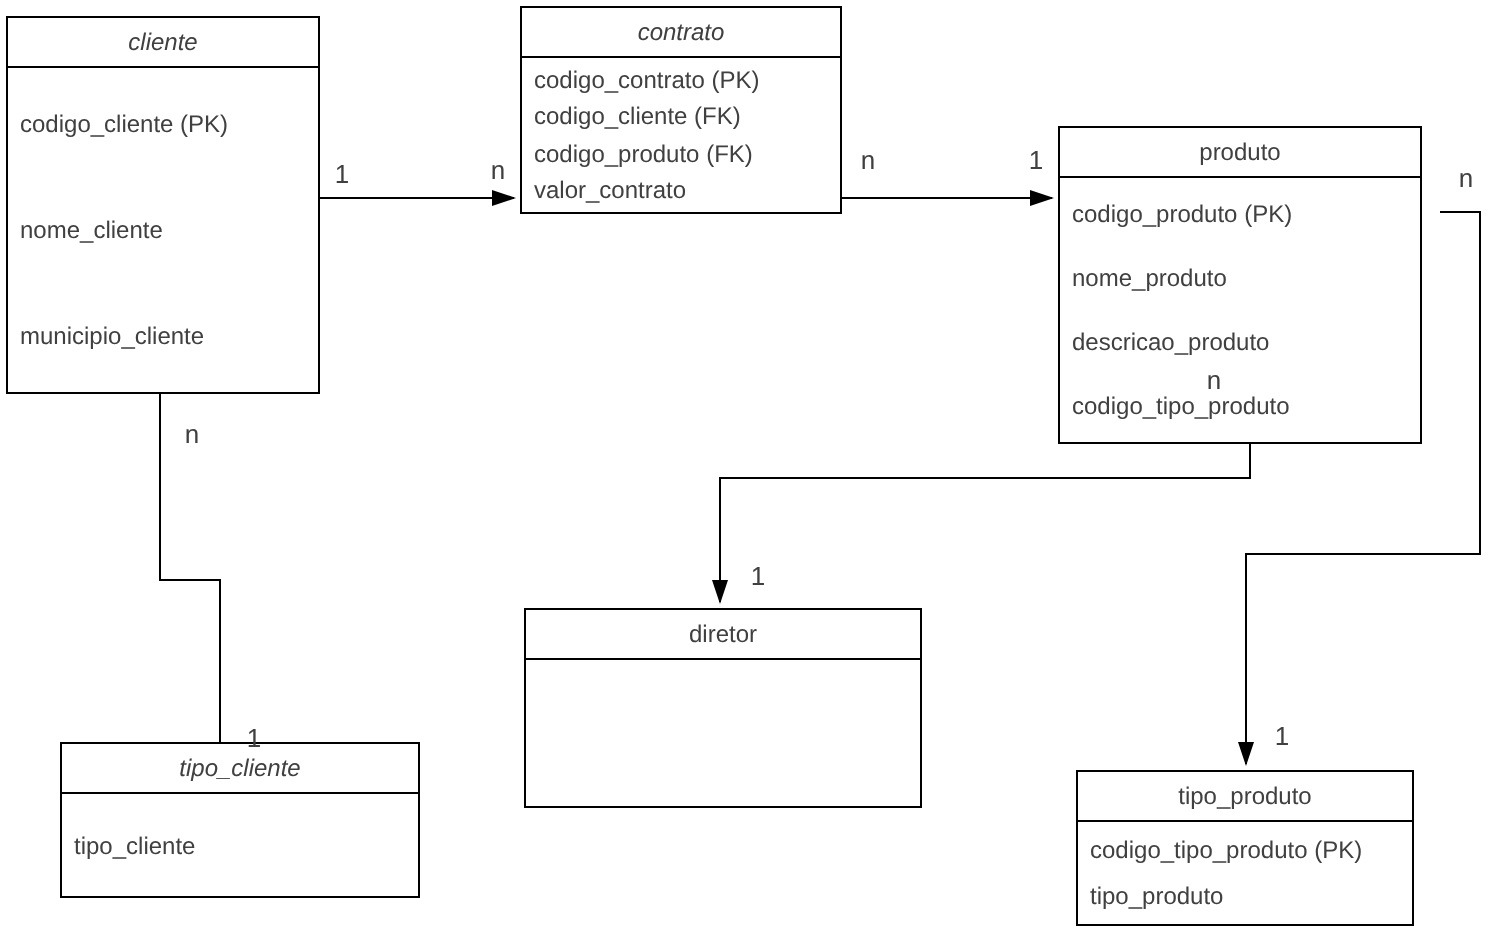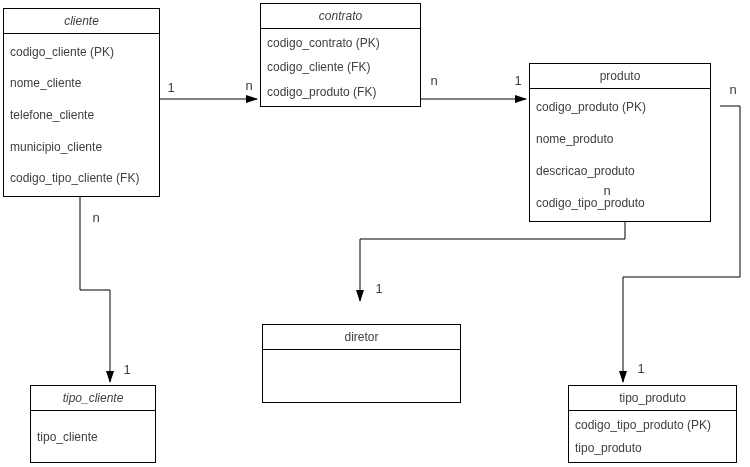--- a/index.html
+++ b/index.html
@@ -20,23 +20,23 @@
   }
   .entity-title.italic{font-style:italic;}
   .entity-body{flex:1 1 auto;display:flex;flex-direction:column;justify-content:space-around;padding:2px 0;}
   .field{
     font-size:12px;line-height:14px;padding-left:6px;white-space:nowrap;
   }
 
   #e-cliente      {left:3px;  top:8px;   width:157px;height:189px;}
   #e-contrato     {left:260px;top:3px;   width:161px;height:104px;}
   #e-produto      {left:529px;top:15px;  width:182px;height:159px;margin-top:48px;}
-  #e-diretor      {left:262px;top:304px; width:199px;height:79px;margin-top:20px;}
-  #e-tipo_cliente {left:30px; top:385px; width:126px;height:78px;}
-  #e-tipo_produto {left:568px;top:385px; width:169px;height:78px;}
+  #e-diretor      {left:262px;top:304px; width:199px;height:100px;}
+  #e-tipo_cliente {left:30px; top:371px; width:180px;height:78px;}
+  #e-tipo_produto {left:538px;top:385px; width:169px;height:78px;}
 
   .lbl{position:absolute;transform:translate(-50%,-50%);font-size:13px;line-height:13px;}
   .l0f{left:171px;top:87px;}  .l0t{left:249px;top:85px;}
   .l1f{left:434px;top:80px;}  .l1t{left:518px;top:80px;}
   .l2f{left:96px; top:217px;} .l2t{left:127px;top:369px;}
   .l3f{left:607px;top:190px;} .l3t{left:379px;top:288px;}
   .l4f{left:733px;top:89px;}  .l4t{left:641px;top:368px;}
 </style>
 </head>
 <body>
@@ -54,32 +54,31 @@
     <polyline points="80,197 80,290 110,290 110,382" marker-end="url(#arrow)"></polyline>
     <polyline points="625,175 625,239 360,239 360,301" marker-end="url(#arrow)"></polyline>
     <polyline points="720,106 740,106 740,277 623,277 623,382" marker-end="url(#arrow)"></polyline>
   </svg>
 
   <div class="entity" id="e-cliente">
     <div class="entity-title italic">cliente</div>
     <div class="entity-body">
       <div class="field">codigo_cliente (PK)</div>
       <div class="field">nome_cliente</div>
-      <div class="field">telefone_cliente</div>
       <div class="field">municipio_cliente</div>
-      <div class="field">codigo_tipo_cliente (FK)</div>
     </div>
   </div>
 
   <div class="entity" id="e-contrato">
     <div class="entity-title italic">contrato</div>
     <div class="entity-body">
       <div class="field">codigo_contrato (PK)</div>
       <div class="field">codigo_cliente (FK)</div>
       <div class="field">codigo_produto (FK)</div>
+      <div class="field">valor_contrato</div>
     </div>
   </div>
 
   <div class="entity" id="e-produto">
     <div class="entity-title">produto</div>
     <div class="entity-body">
       <div class="field">codigo_produto (PK)</div>
       <div class="field">nome_produto</div>
       <div class="field">descricao_produto</div>
       <div class="field">codigo_tipo_produto</div>

